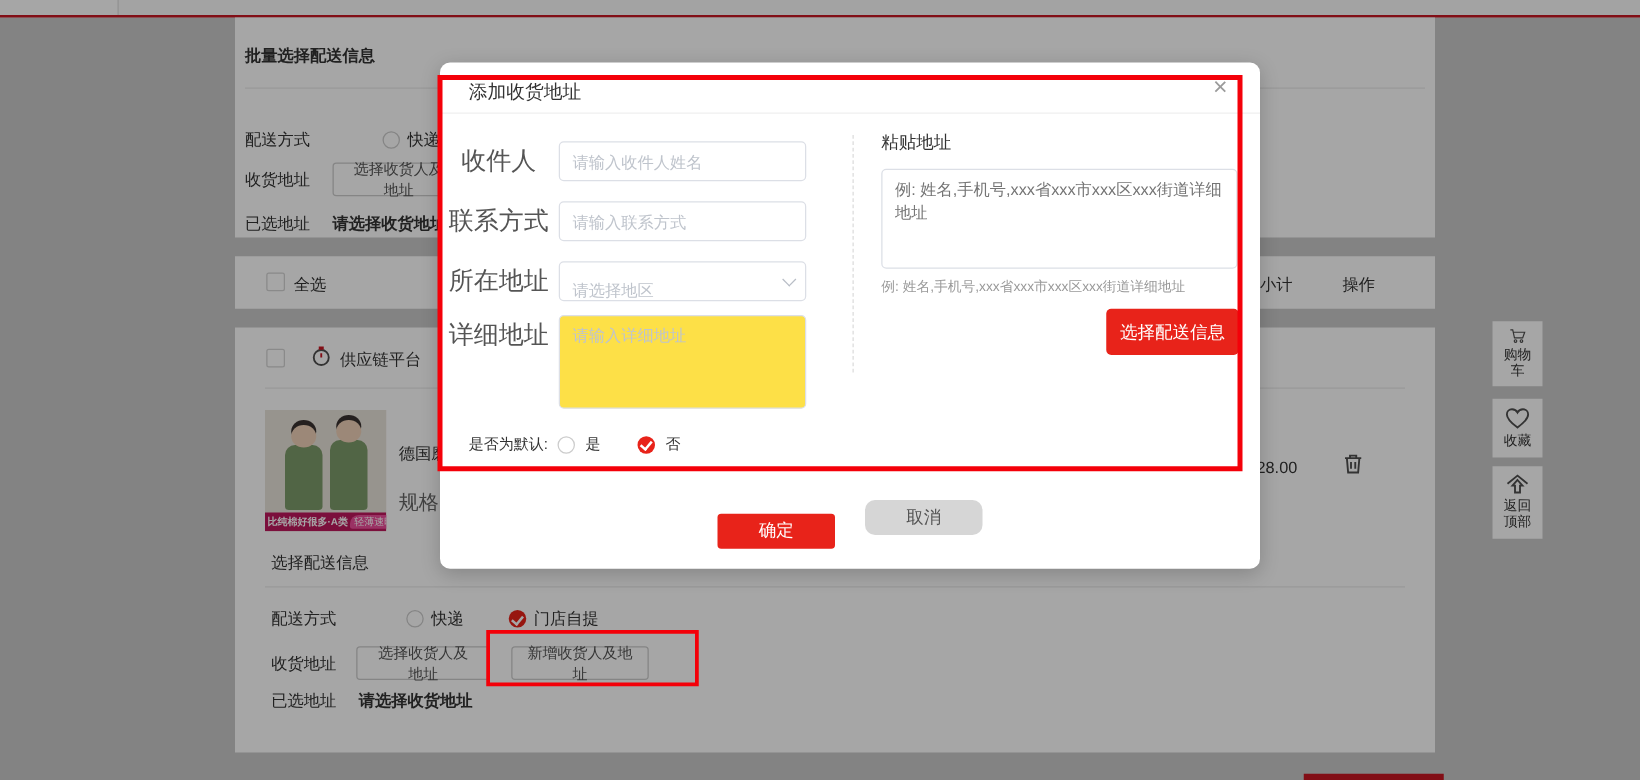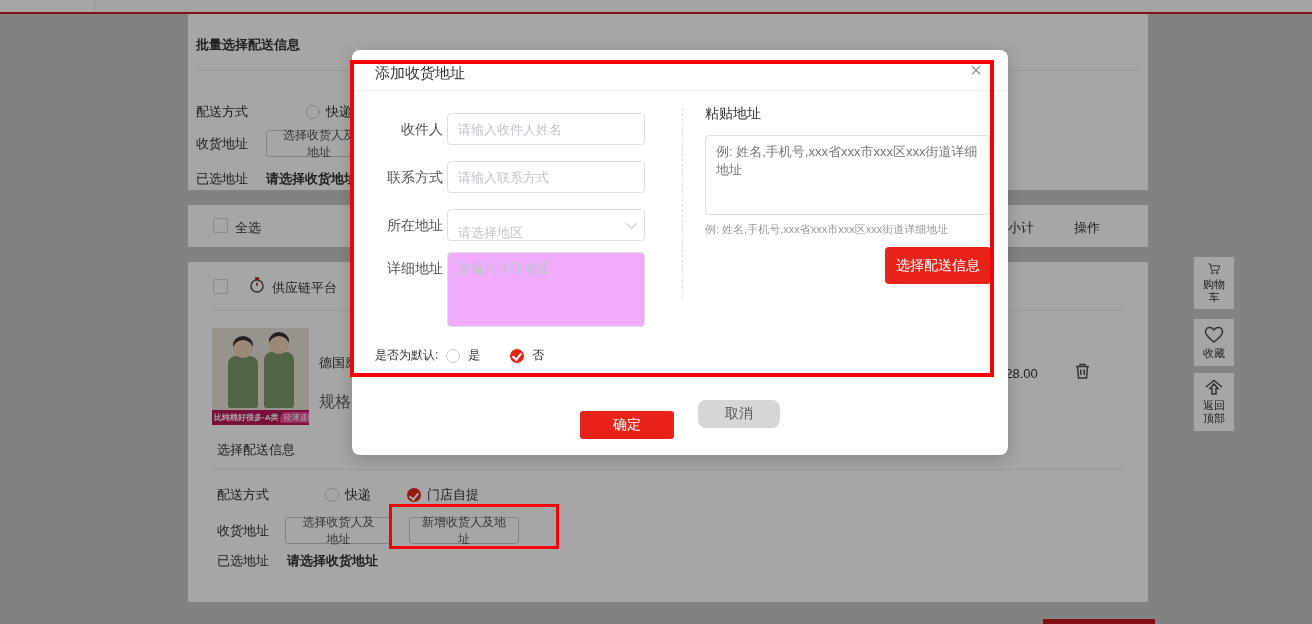--- a/index.html
+++ b/index.html
@@ -49,44 +49,44 @@
 
   
   .overlay { position:absolute; left:0; top:0; width:1312px; height:624px; background:rgba(0,0,0,0.35); z-index:10; }
 
   
   .modal { position:absolute; left:352px; top:50px; width:656px; height:405px; background:#fff; border-radius:8px; z-index:20; box-shadow:0 4px 16px rgba(0,0,0,0.2); }
   .modal-title { position:absolute; left:23px; top:14px; font-size:15px; color:#333; }
   .modal-close { position:absolute; right:26px; top:10px; font-size:20px; color:#9b9b9b; cursor:pointer; line-height:20px; }
   .modal-hdiv { position:absolute; left:0; top:40px; width:100%; height:1px; background:#f0f0f0; }
 
-  .f-label { position:absolute; width:88px; text-align:right; font-size:14px; color:#555; line-height:32px; }
+  .f-label { position:absolute; width:88px; text-align:center; font-size:20px; color:#555; line-height:32px; }
   .f-ctrl { position:absolute; left:95px; width:198px; height:32px; border:1px solid #dcdfe6; border-radius:4px;
       font-size:13px; color:#333; padding:0 10px; font-family:inherit; background:#fff; }
   .f-ctrl::placeholder, .f-ta::placeholder { color:#bfc4cc; }
   .f-ta { position:absolute; left:95px; width:198px; border:1px solid #dcdfe6; border-radius:4px; font-size:13px;
-      padding:7px 10px; resize:none; font-family:inherit; color:#333; background:#f0abfc; }
+      padding:7px 10px; resize:none; font-family:inherit; color:#333; background:#fde047; }
   .select-box { display:flex; align-items:center; justify-content:space-between; cursor:pointer; }
   .select-box .ph { color:#bfc4cc; font-size:13px;margin-top:16px; }
   .chev { width:8px; height:8px; border:solid #b8bdc6; border-width:0 1.5px 1.5px 0; transform:rotate(45deg) translateY(-2px); }
 
   .vdash { position:absolute; left:330px; top:58px; height:190px; border-left:1px dashed #dcdcdc; }
 
   .paste-label { position:absolute; left:353px; top:55px; font-size:14px; color:#333; }
   .paste-ta { position:absolute; left:353px; top:85px; width:285px; height:80px; border:1px solid #dcdfe6; border-radius:4px;
       font-size:13px; padding:7px 10px; resize:none; font-family:inherit; color:#333; }
   .paste-hint { position:absolute; left:353px; top:172px; font-size:11px; color:#999; }
   .auto-btn { position:absolute; left:533px; top:197px; width:106px; height:37px; background:#e8231a; color:#fff;
       border:none; border-radius:4px; font-size:14px; cursor:pointer; font-family:inherit; }
 
   .default-row { position:absolute; left:23px; top:297px; display:flex; align-items:center; gap:8px; font-size:12px; color:#333; }
 
   .modal-footer { position:absolute; left:0; top:350px; width:100%; display:flex; justify-content:center; gap:24px; }
   .btn-confirm { width:94px; height:28px; background:#e8231a; color:#fff; border:none; border-radius:3px; font-size:14px; cursor:pointer; font-family:inherit;margin-top:11px; }
-  .btn-cancel  { width:82px; height:28px; background:#d6d6d6; color:#555; border:none; border-radius:8px; font-size:14px; cursor:pointer; font-family:inherit; }
+  .btn-cancel  { width:94px; height:28px; background:#d6d6d6; color:#555; border:none; border-radius:8px; font-size:14px; cursor:pointer; font-family:inherit; }
 
   
   .annot1 { position:absolute; left:350px; top:60px; width:644px; height:317px; border:4px solid #f40009; z-index:30; pointer-events:none; }
   .annot2 { position:absolute; left:389px; top:504px; width:170px; height:45px; border:3px solid #f40009; z-index:30; pointer-events:none; }
 
   svg.icon { stroke:#4f4f4f; fill:none; stroke-width:1.5; }
 </style>
 </head>
 <body>
 

